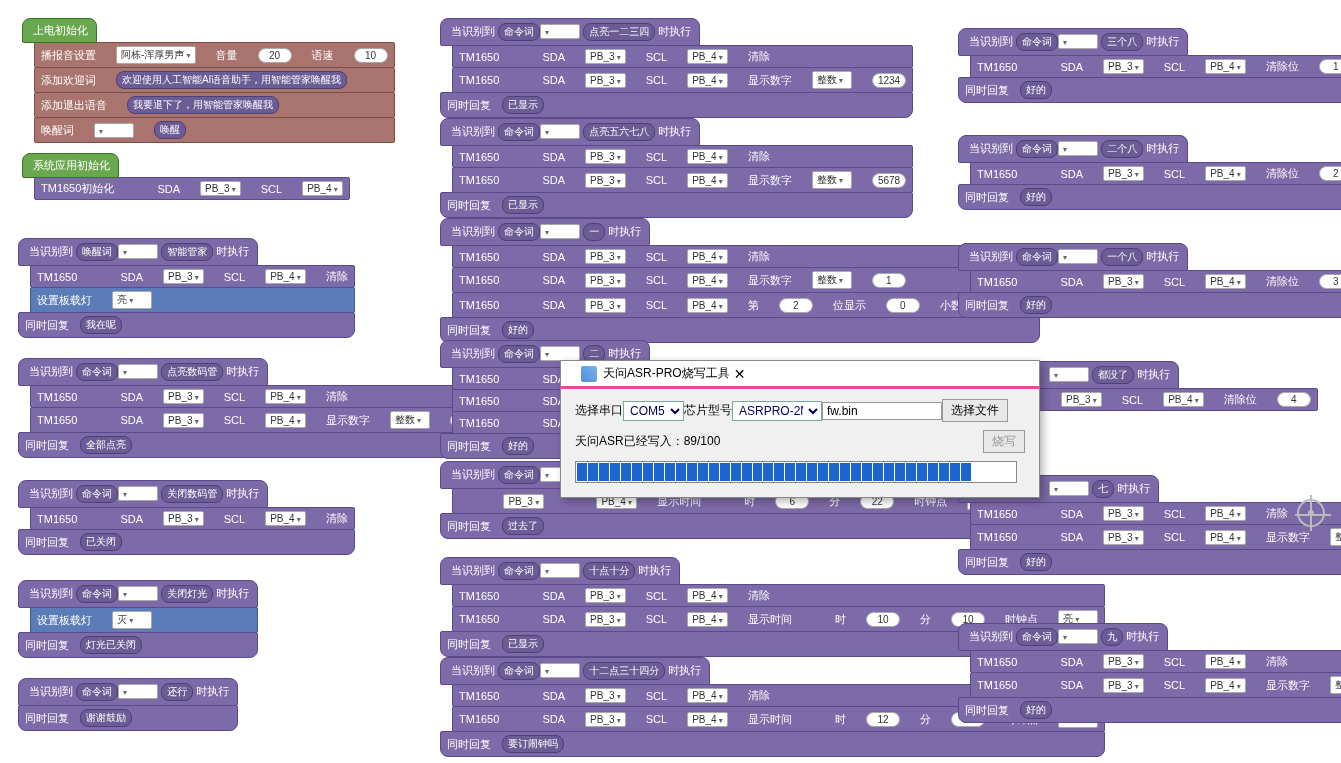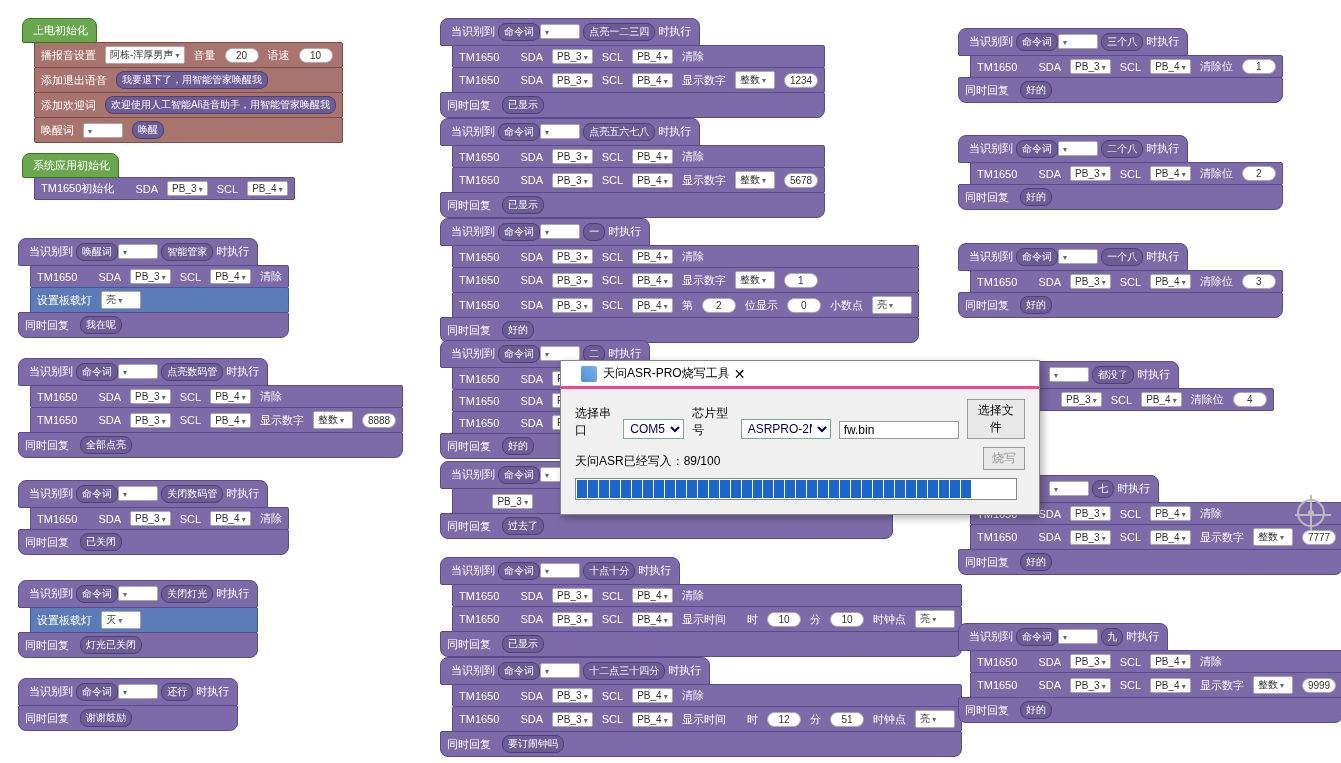--- a/index.html
+++ b/index.html
@@ -1,39 +1,39 @@
 <!DOCTYPE html>
 <html><head>
 <meta charset="utf-8">
 <style>
 html,body{margin:0;padding:0;width:1341px;height:763px;background:#fff;font-family:"Microsoft YaHei",Arial,sans-serif;font-size:11px;overflow:hidden;position:relative}
 .ws{position:relative;width:1341px;height:543px;background:#fff}
 .stack{position:absolute}
 .hat{display:inline-block;color:#fff;padding:4px 8px 4px 10px;border-radius:8px 8px 2px 2px;font-size:11px;white-space:nowrap}
 .hat-green{background:#6aa84f;border:1px solid #38761d}
 .hat-purple{background:#7d6aa8;border:1px solid #5b4a8a}
-.row{color:#fff;padding:3px 6px;margin-top:-1px;white-space:nowrap;display:flex;align-items:center;gap:9px;border-radius:2px}
+.row{color:#fff;padding:3px 6px;margin-top:-1px;white-space:nowrap;display:flex;align-items:center;gap:20px;border-radius:2px}
 .row-purple{background:#7d6aa8;border:1px solid #5b4a8a}
 .row-brown{background:#a9746e;border:1px solid #7a4d48}
 .row-blue{background:#5b7cb9;border:1px solid #3d5a99}
 .dd{background:#fff;color:#333;padding:1px 4px;border-radius:2px;border:1px solid #aaa;font-size:10px;display:inline-block;min-width:30px}
 .dd::after{content:" ▾";color:#666;font-size:8px}
 .nv{background:#fff;color:#333;padding:1px 5px;border-radius:8px;border:1px solid #aaa;font-size:10px;display:inline-block;min-width:22px;text-align:center}
 .pill{background:#6b5c95;color:#fff;padding:1px 5px;border-radius:8px;font-size:10px;display:inline-block;border:1px solid #4d3f77}
 .foot{background:#7d6aa8;border:1px solid #5b4a8a;color:#fff;padding:3px 6px;border-radius:2px 2px 8px 8px;display:flex;align-items:center;gap:11px;margin-top:-1px;white-space:nowrap}
 .ind1{margin-left:12px}
 
 
 .dlg{position:absolute;background:#f0f0f0;border:1px solid #888;box-shadow:3px 3px 8px rgba(0,0,0,.3);font-size:12px}
 .dlg-tb{display:flex;align-items:center;padding:4px 20px;background:#fff;border-bottom:3px solid #ec4899}
 .dlg-tb-l{display:flex;align-items:center;gap:6px}
 .dlg-ico{width:16px;height:16px;background:linear-gradient(45deg,#4a90d9,#7cb3e8);border-radius:2px}
 .dlg-x{cursor:pointer;font-size:14px;padding:0 4px}
 .dlg-body{padding:10px 14px 14px 14px;background:#f0f0f0}
-.dlg-row{display:flex;align-items:flex-end;gap:8px;margin-bottom:8px}
+.dlg-row{display:flex;align-items:center;margin-bottom:8px}
 .dlg-sel{border:1px solid #7a9;background:#fff;padding:1px 2px;font-size:12px;color:#006}
 .dlg-inp{border:1px solid #999;background:#fff;padding:1px 4px;font-size:12px;width:110px}
 .dlg-btn{border:1px solid #999;background:#e8e8e8;padding:2px 8px;font-size:12px;cursor:pointer}
 .prog{border:1px solid #888;height:18px;background:#fff;display:flex;gap:1px;padding:1px;width:438px}
 .seg{background:#1a66cc;flex:1}
 .seg.off{background:#fff}
 
 .target{position:absolute;right:16px;bottom:16px;width:24px;height:24px;border:2px solid #bbb;border-radius:50%}
 .target::before{content:"";position:absolute;left:50%;top:50%;width:6px;height:6px;background:#bbb;border-radius:50%;transform:translate(-50%,-50%)}
 .target::after{content:"";position:absolute;left:50%;top:-6px;bottom:-6px;width:2px;background:#bbb;transform:translateX(-50%);box-shadow:0 0 0 0 #bbb}
@@ -48,26 +48,26 @@
  <div class="hat hat-green"><span>上电初始化</span></div>
  <div class="row row-brown ind1">
    <span>播报音设置</span>
    <span class="dd">阿栋-浑厚男声</span>
    <span>音量</span>
         <span class="nv">20</span>
    <span>语速</span>
         <span class="nv">10</span>
  </div>
  <div class="row row-brown ind1">
+        <span>添加欢迎词</span>
+        <span class="pill">欢迎使用人工智能Al语音助手，用智能管家唤醒我</span>
+      </div>
+ <div class="row row-brown ind1">
         <span>添加退出语音</span>
         <span class="pill">我要退下了，用智能管家唤醒我</span>
-      </div>
- <div class="row row-brown ind1">
-        <span>添加欢迎词</span>
-        <span class="pill">欢迎使用人工智能Al语音助手，用智能管家唤醒我</span>
       </div>
  <div class="row row-brown ind1">
         <span>唤醒词</span>
         <span class="dd"></span>
         <span class="pill">唤醒</span>
       </div>
 </div>
 
 <div class="stack" style="left:22px;top:153px">
  <div class="hat hat-green"><span>系统应用初始化</span></div>

